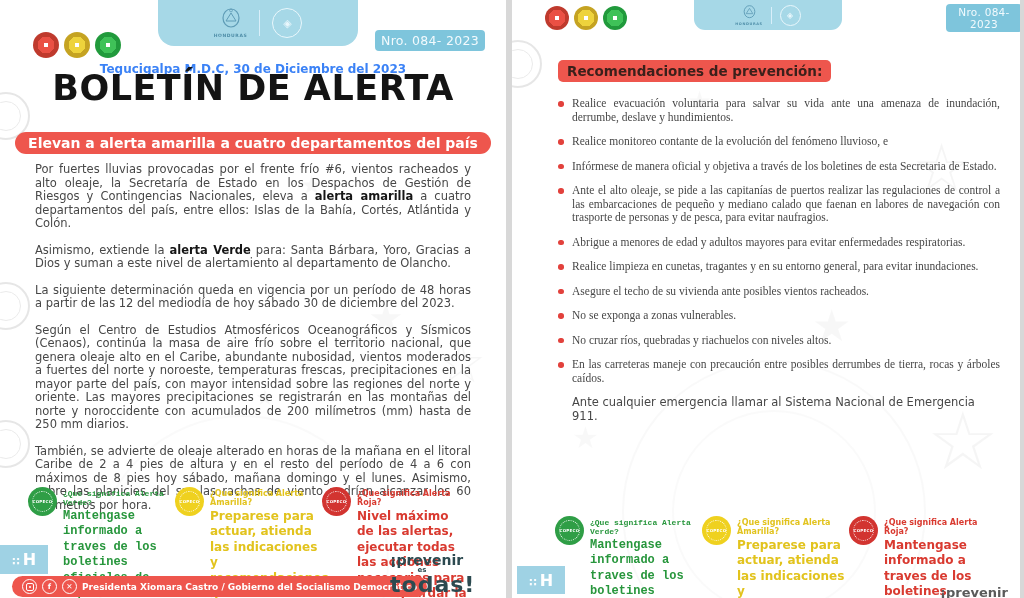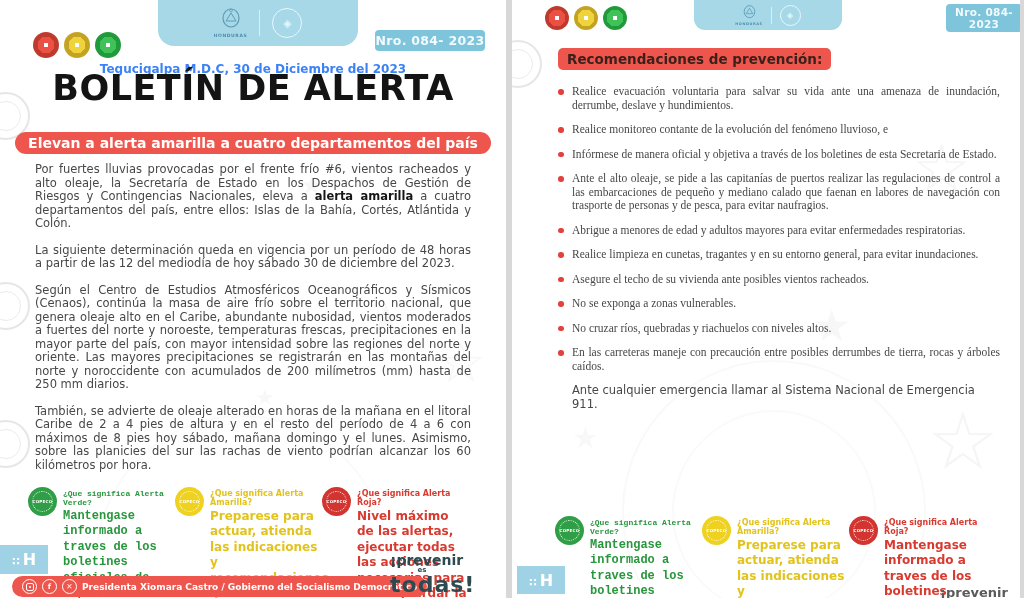--- a/index.html
+++ b/index.html
@@ -32,21 +32,21 @@
   .banner .divider{width:1px;height:26px;background:#d9effa;}
   .copeco-circle{border:1.5px solid #e9f7fc;border-radius:50%;display:flex;align-items:center;justify-content:center;color:#e9f7fc;}
   .banner.lg{height:46px;}
   .banner.lg .copeco-circle{width:28px;height:28px;font-size:11px;}
   .banner.sm{height:30px;border-radius:0 0 11px 11px;gap:8px;}
   .banner.sm .divider{height:17px;}
   .banner.sm .copeco-circle{width:19px;height:19px;font-size:8px;}
   .banner.sm .coat-label{font-size:3.5px;}
 
   
-  .nro-badge{position:absolute;background:#7ec5dc;color:#f2fafd;font-weight:bold;border-radius:4px;text-align:center;letter-spacing:.3px;}
+  .nro-badge{position:absolute;background:#7ec5dc;color:#f2fafd;font-weight:normal;border-radius:4px;text-align:center;letter-spacing:.3px;}
 
   
   .date-line{position:absolute;left:0;width:100%;text-align:center;font-size:12px;font-weight:600;color:#3b82f6;}
   .main-title{position:absolute;left:0;width:100%;text-align:center;font-size:35px;font-weight:bold;color:#141414;letter-spacing:.5px;margin:0;}
   .sub-wrap{position:absolute;left:0;width:100%;text-align:center;}
   .sub-badge{display:inline-block;background:#ee564d;color:#ffffff;font-weight:bold;font-size:14px;padding:3px 13px;border-radius:12px;}
   .sub2{position:absolute;left:0;width:100%;text-align:center;font-size:15px;font-weight:600;color:#2e2e2e;}
 
   
   .body-container{position:absolute;left:35px;width:436px;font-size:11.5px;line-height:13.5px;color:#474747;text-align:justify;}
@@ -132,20 +132,21 @@
     <div class="date-line" style="top:62px;">Tegucigalpa M.D.C, 30 de Diciembre del 2023</div>
 
     <h1 class="main-title" style="top:68px;">BOLETÍN DE ALERTA</h1>
 
     <div class="sub-wrap" style="top:132px;">
       <span class="sub-badge">Elevan a alerta amarilla a cuatro departamentos del país</span>
     </div>
 
     <div class="body-container" style="top:163px;">
       <p><span>Por fuertes lluvias provocadas por el frente frío #6, vientos racheados y alto oleaje, la Secretaría de Estado en los Despachos de Gestión de Riesgos y Contingencias Nacionales, eleva a </span><b>alerta amarilla</b><span> a cuatro departamentos del país, entre ellos: Islas de la Bahía, Cortés, Atlántida y Colón.</span></p>
+      <p><span>Asimismo, extiende la </span><b>alerta Verde</b><span> para: Santa Bárbara, Yoro, Gracias a Dios y suman a este nivel de alertamiento al departamento de Olancho.</span></p>
       <p>La siguiente determinación queda en vigencia por un período de 48 horas a partir de las 12 del mediodía de hoy sábado 30 de diciembre del 2023.</p>
       <p>Según el Centro de Estudios Atmosféricos Oceanográficos y Sísmicos (Cenaos), continúa la masa de aire frío sobre el territorio nacional, que genera oleaje alto en el Caribe, abundante nubosidad, vientos moderados a fuertes del norte y noroeste, temperaturas frescas, precipitaciones en la mayor parte del país, con mayor intensidad sobre las regiones del norte y oriente. Las mayores precipitaciones se registrarán en las montañas del norte y noroccidente con acumulados de 200 milímetros (mm) hasta de 250 mm diarios.</p>
       <p>También, se advierte de oleaje alterado en horas de la mañana en el litoral Caribe de 2 a 4 pies de altura y en el resto del período de 4 a 6 con máximos de 8 pies hoy sábado, mañana domingo y el lunes. Asimismo, sobre las planicies del sur las rachas de viento podrían alcanzar los 60 kilómetros por hora.</p>
     </div>
 
     <div class="legend-row" style="left:28px;top:487px;">
       <div class="legend-item">
         <div class="copeco-badge bg-green">
             <span class="badge-label">COPECO</span>
           </div>
@@ -219,21 +220,21 @@
           <path d="M6 13 L11 5 L16 13 Z" fill="none" stroke="#5f9cb6" stroke-width="1.2"></path>
         </svg>
         <span class="coat-label">HONDURAS</span>
       </div>
       <div class="divider"></div>
       <div class="copeco-circle">◈</div>
     </div>
 
     <div class="nro-badge" style="left:434px;top:4px;width:76px;font-size:10.5px;padding:2px 0;">Nro. 084- 2023</div>
 
-    <div class="rec-container" style="top:48px;">
+    <div class="rec-container" style="top:60px;">
       <span class="section-title">Recomendaciones de prevención:</span>
       <ul class="rec-list">
         <li><span class="dot"></span><span>Realice evacuación voluntaria para salvar su vida ante una amenaza de inundación, derrumbe, deslave y hundimientos.</span></li>
         <li><span class="dot"></span><span>Realice monitoreo contante de la evolución del fenómeno lluvioso, e</span></li>
         <li><span class="dot"></span><span>Infórmese de manera oficial y objetiva a través de los boletines de esta Secretaria de Estado.</span></li>
         <li><span class="dot"></span><span>Ante el alto oleaje, se pide a las capitanías de puertos realizar las regulaciones de control a las embarcaciones de pequeño y mediano calado que faenan en labores de navegación con trasporte de personas y de pesca, para evitar naufragios.</span></li>
         <li><span class="dot"></span><span>Abrigue a menores de edad y adultos mayores para evitar enfermedades respiratorias.</span></li>
         <li><span class="dot"></span><span>Realice limpieza en cunetas, tragantes y en su entorno general, para evitar inundaciones.</span></li>
         <li><span class="dot"></span><span>Asegure el techo de su vivienda ante posibles vientos racheados.</span></li>
         <li><span class="dot"></span><span>No se exponga  a zonas vulnerables.</span></li>

